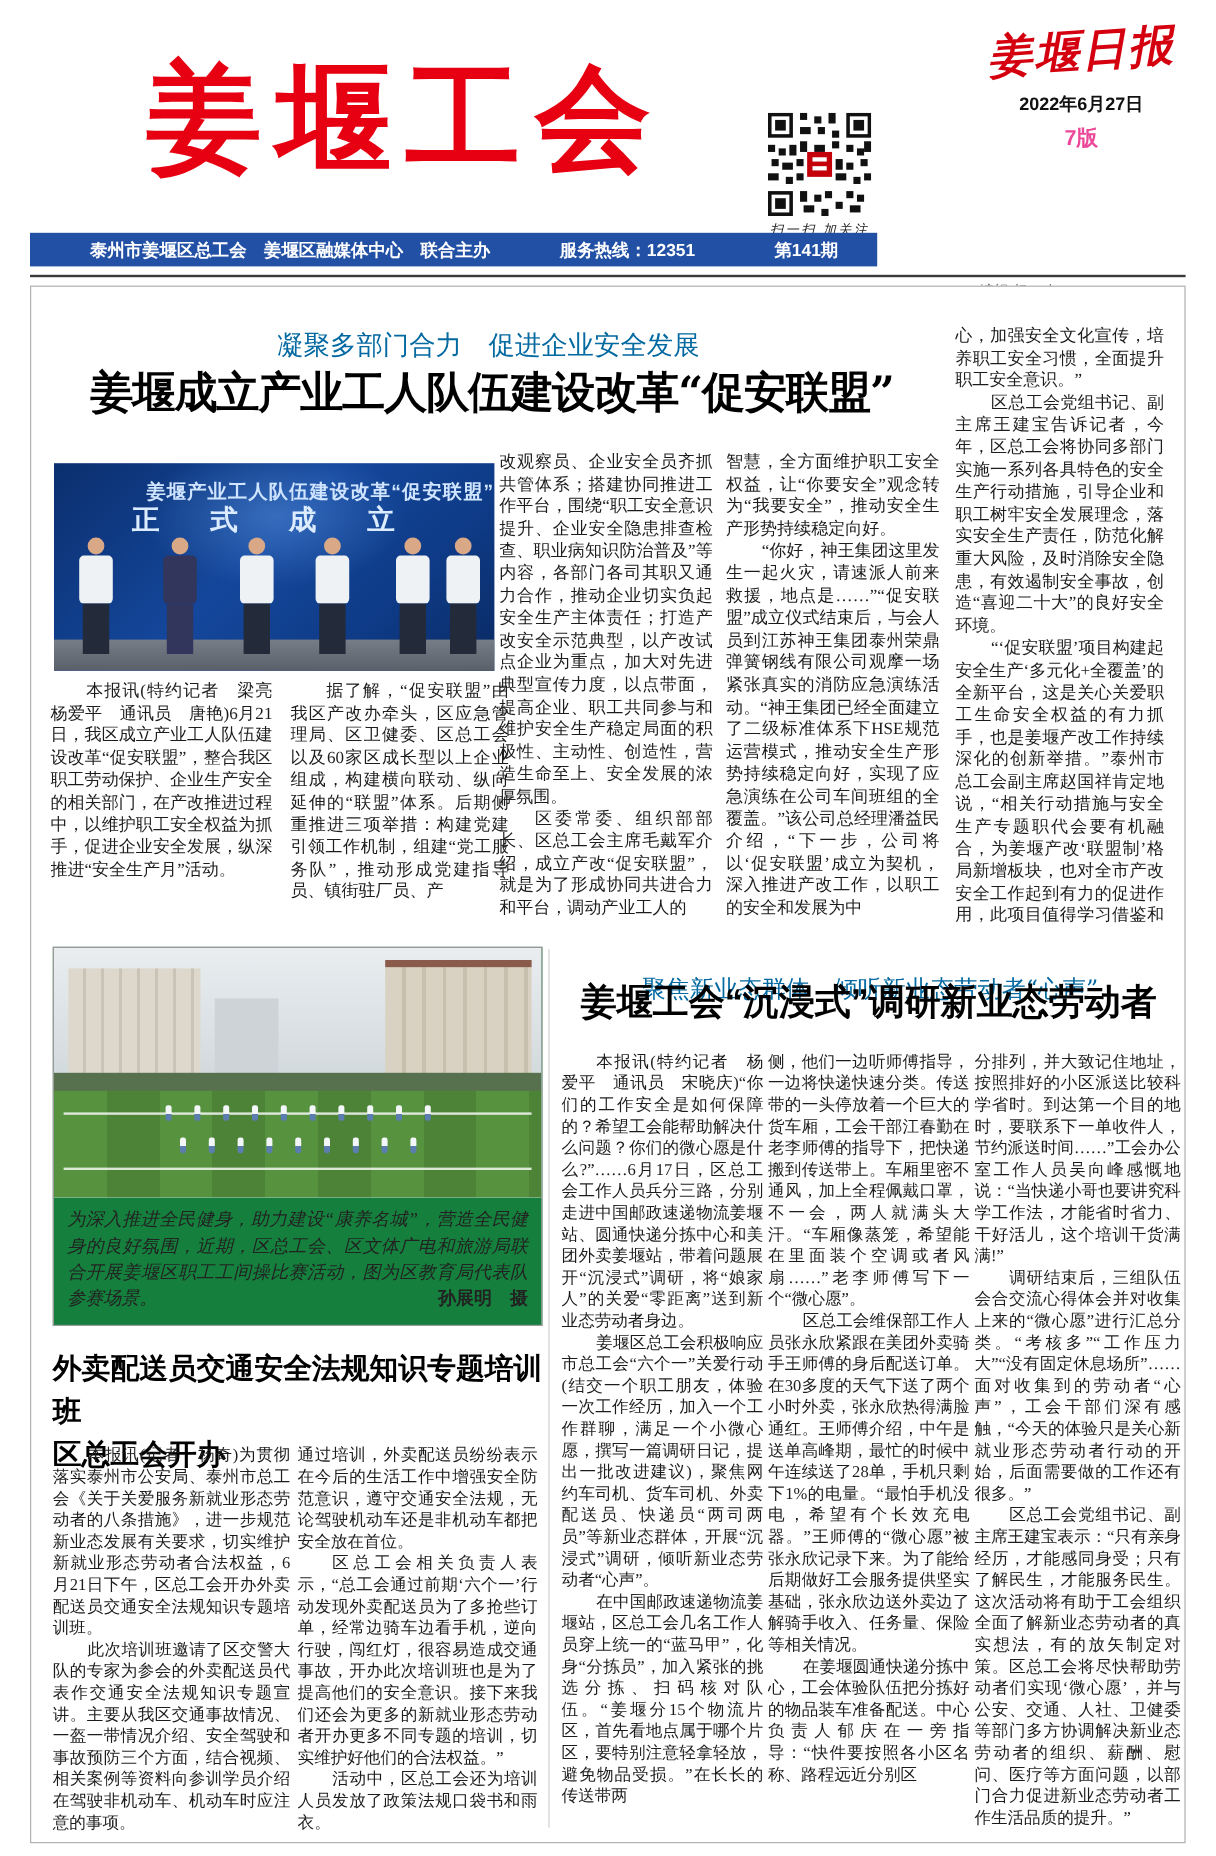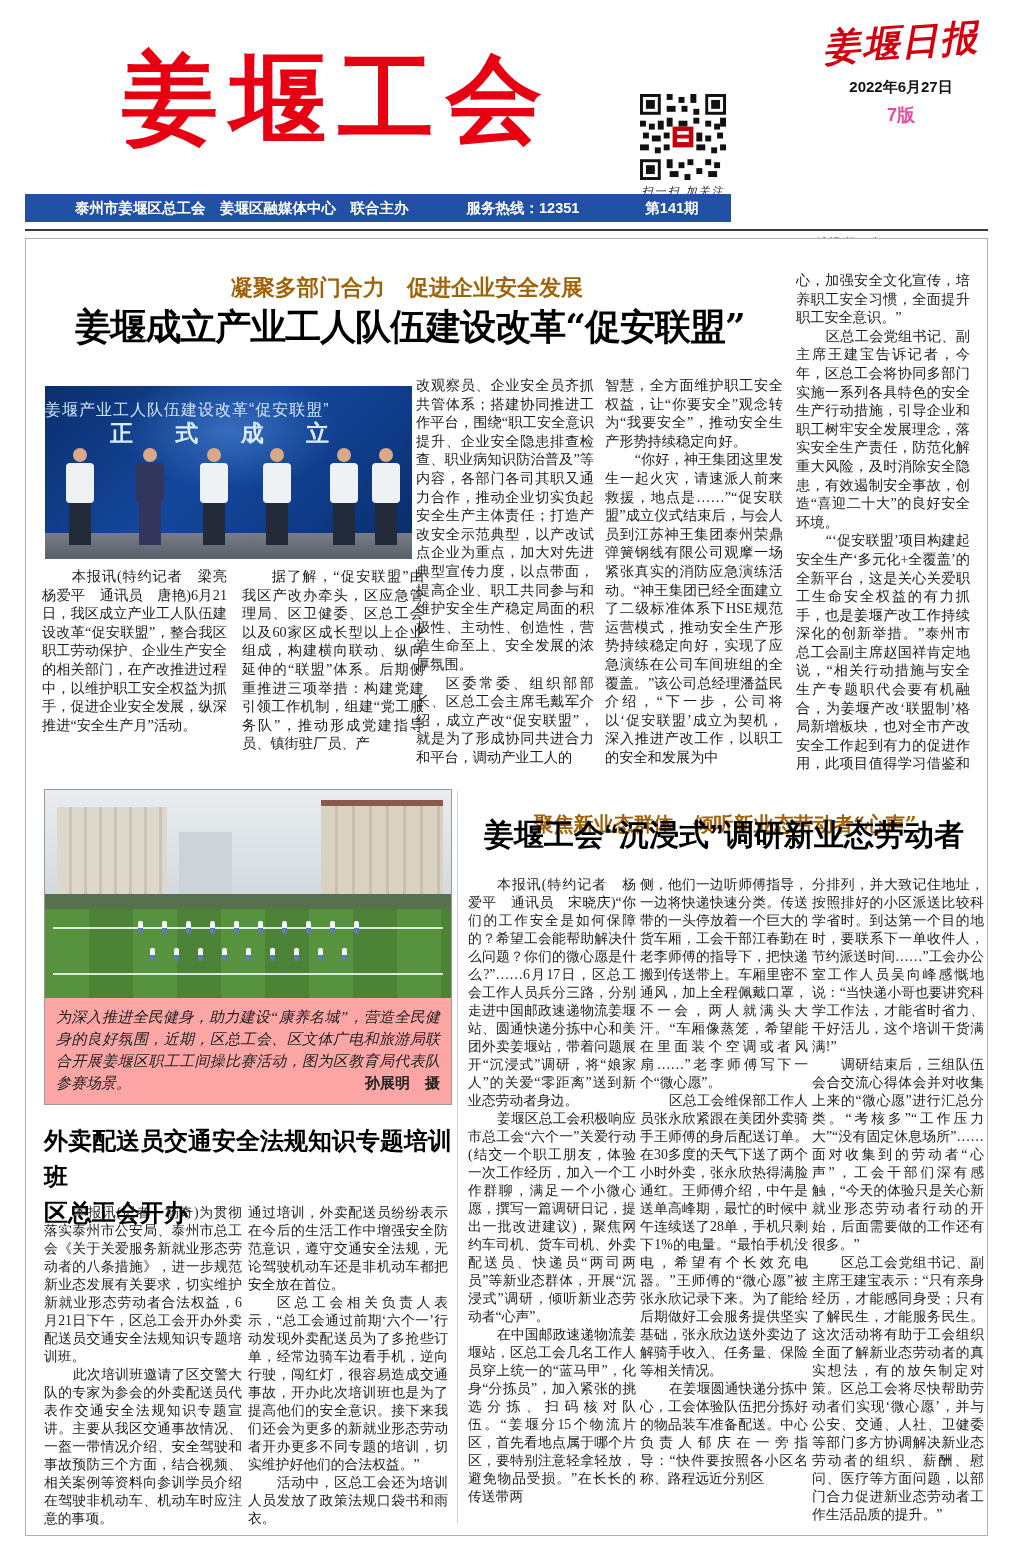--- a/index.html
+++ b/index.html
@@ -21,21 +21,21 @@
         font-size:14.5px;font-weight:bold;}
   .info-bar .org{margin-left:50px;}
   .info-bar .hot{margin-left:58px;}
   .info-bar .iss{margin-left:66px;}
   .staff{position:absolute;left:816px;top:186px;font-size:12.5px;color:#4a4a4a;line-height:20px;
         font-family:"Liberation Sans",sans-serif;margin-top:47px;}
   .header-rule{position:absolute;left:25px;top:229px;width:963px;height:2px;background:#3a3a3a;}
   
   .content-box{position:absolute;left:25px;top:238px;width:961px;height:1296px;
         border:1px solid #b0b0b0;background:#fff;}
-  .kicker{position:absolute;text-align:center;font-weight:bold;color:#a16207;}
+  .kicker{position:absolute;text-align:center;font-weight:normal;color:#0369a1;}
   .kicker1{left:0;top:34px;width:762px;font-size:22px;font-family:"Liberation Sans",sans-serif;}
   .headline1{position:absolute;left:6px;top:64px;width:756px;text-align:center;font-size:36px;
         font-weight:900;font-family:"DejaVu Serif",serif;letter-spacing:-1px;color:#000;}
   .kicker2{left:440px;top:572px;width:518px;font-size:20px;font-family:"DejaVu Serif",serif;}
   .headline2{position:absolute;left:436px;top:576px;width:524px;text-align:center;font-size:30px;
         font-weight:900;font-family:"Liberation Sans",sans-serif;color:#000;}
   .headline3{position:absolute;left:18px;top:884px;width:410px;font-size:24px;line-height:36px;
         font-weight:900;font-family:"Liberation Sans",sans-serif;color:#000;}
   
   .col{position:absolute;font-size:14.2px;line-height:18.6px;text-align:justify;color:#1c1c1c;overflow:hidden;}
@@ -51,34 +51,34 @@
   .c2-1{left:614px;top:637px;width:168px;height:648px;}
   .c2-2{left:786px;top:637px;width:172px;height:648px;}
   .c3-0{left:18px;top:965px;width:198px;height:326px;}
   .c3-1{left:222px;top:965px;width:200px;height:326px;}
   .v-divider{position:absolute;left:431px;top:552px;width:1px;height:732px;background:#cfcfcf;}
   
   .photo1{position:absolute;left:19px;top:147px;width:367px;height:173px;overflow:hidden;
         background:linear-gradient(135deg,#0b2f6e 0%,#14479c 45%,#0e3a85 75%,#0a2a63 100%);}
   .photo1 .glow{position:absolute;left:20%;top:-10%;width:60%;height:70%;
         background:radial-gradient(ellipse at center,rgba(120,180,255,.35),rgba(120,180,255,0) 70%);}
-  .photo1 .banner1{position:absolute;left:0;top:14px;width:100%;text-align:left;color:#cfe4ff;
-        font-size:16px;font-weight:normal;font-family:"Liberation Sans",sans-serif;letter-spacing:1px;}
+  .photo1 .banner1{position:absolute;left:0;top:14px;width:100%;text-align:right;color:#cfe4ff;
+        font-size:16px;font-weight:bold;font-family:"Liberation Sans",sans-serif;letter-spacing:1px;}
   .photo1 .banner2{position:absolute;left:0;top:32px;width:100%;text-align:center;color:#dcecff;
         font-size:23px;font-weight:bold;letter-spacing:18px;font-family:"Liberation Sans",sans-serif;}
   .photo1 .floor{position:absolute;left:0;bottom:0;width:100%;height:26px;
         background:linear-gradient(#777d86,#5a6069);}
   .person{position:absolute;bottom:14px;width:34px;}
   .person .head{width:14px;height:14px;border-radius:50%;background:#d9a886;margin:0 auto 1px;}
   .person .torso{width:28px;height:40px;border-radius:4px;background:#eef2f5;margin:0 auto;}
   .person .legs{width:22px;height:42px;background:#232b3a;margin:0 auto;}
   .person.woman .torso{background:#32365c;}
   .person.woman .legs{background:#32365c;}
   
-  .photo-frame{position:absolute;left:18px;top:550px;width:406px;border:1px solid #9a9a9a;background:#fca5a5;}
+  .photo-frame{position:absolute;left:18px;top:550px;width:406px;border:1px solid #9a9a9a;background:#15803d;}
   .photo2{position:relative;width:100%;height:208px;overflow:hidden;background:#dfe4e8;}
   .photo2 .sky{position:absolute;left:0;top:0;width:100%;height:50%;
         background:linear-gradient(#e9edf0,#d3dade);}
   .photo2 .bld1{position:absolute;left:3%;top:8%;width:27%;height:46%;
         background:repeating-linear-gradient(90deg,#ddd8cb 0 12px,#c9c4b6 12px 15px);}
   .photo2 .bld2{position:absolute;left:33%;top:20%;width:13%;height:34%;background:#ced3d7;}
   .photo2 .bld3{position:absolute;right:2%;top:5%;width:30%;height:50%;
         background:repeating-linear-gradient(90deg,#d9d2c2 0 14px,#c8c0ae 14px 17px);
         border-top:6px solid #8a5a4a;}
   .photo2 .trees{position:absolute;left:0;top:50%;width:100%;height:8%;background:#57704e;}

